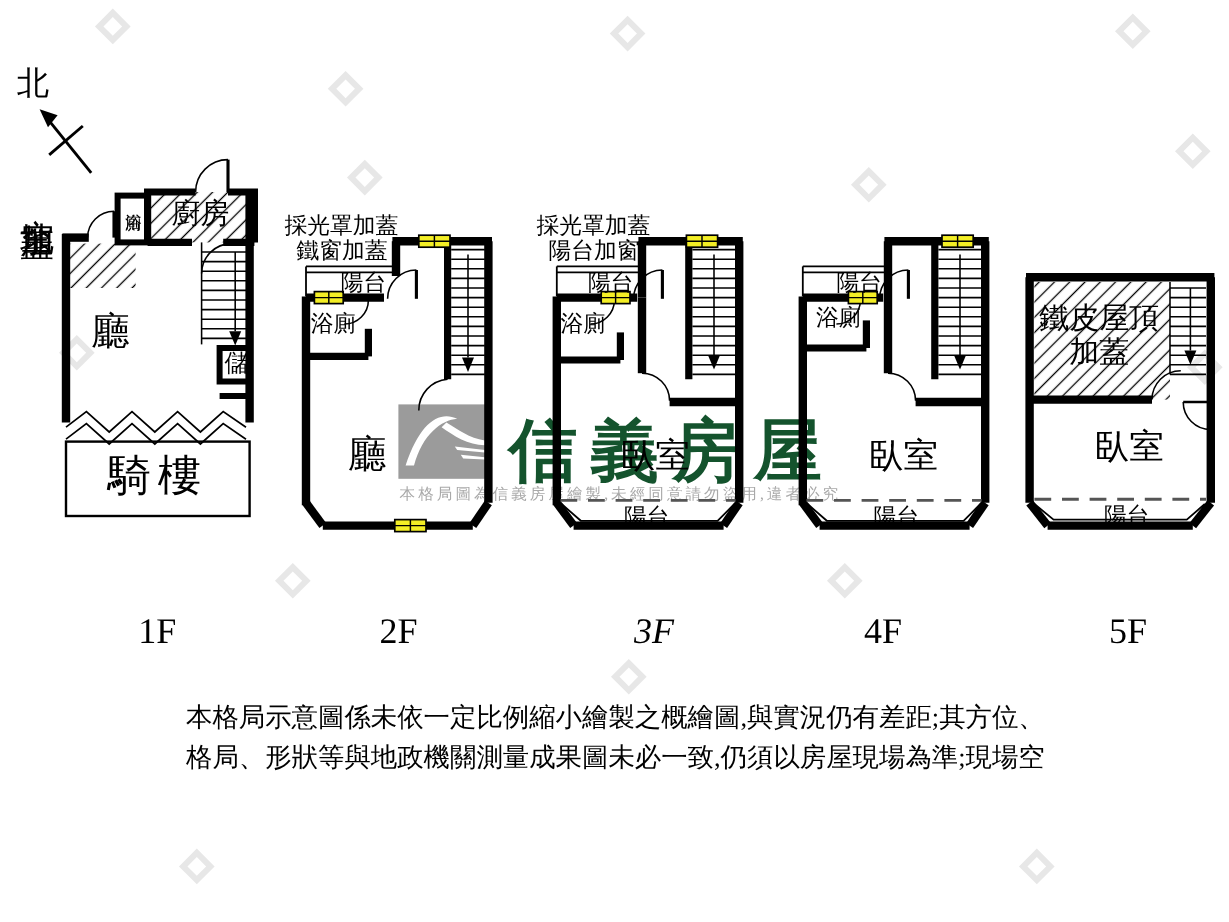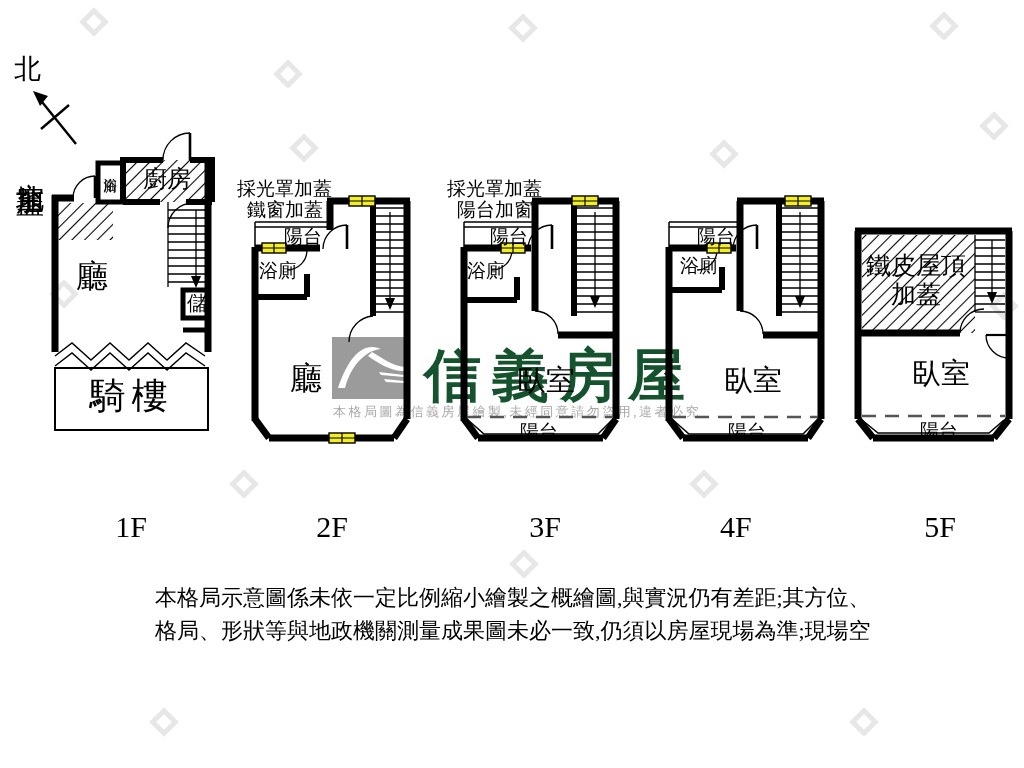--- a/index.html
+++ b/index.html
@@ -297,21 +297,21 @@
     <div class="lbl" style="left:724px;top:365px;font-size:29px;">臥室</div>
     <div class="lbl" style="left:728px;top:422px;font-size:19px;">陽台</div>
 
     <div class="lbl" style="left:866px;top:253px;font-size:25px;">鐵皮屋頂</div>
     <div class="lbl" style="left:891px;top:282px;font-size:25px;">加蓋</div>
     <div class="lbl" style="left:912px;top:358px;font-size:29px;">臥室</div>
     <div class="lbl" style="left:920px;top:421px;font-size:19px;">陽台</div>
 
     <div class="lbl" style="left:101px;top:511px;width:60px;text-align:center;font-size:30px;">1F</div>
     <div class="lbl" style="left:302px;top:511px;width:60px;text-align:center;font-size:30px;">2F</div>
-    <div class="lbl" style="left:515px;top:511px;width:60px;text-align:center;font-size:30px;">3F</div>
+    <div class="lbl" style="left:515px;top:511px;width:60px;text-align:center;font-size:30px;font-style:italic;">3F</div>
     <div class="lbl" style="left:720px;top:511px;width:60px;text-align:left;font-size:30px;">4F</div>
     <div class="lbl" style="left:910px;top:511px;width:60px;text-align:center;font-size:30px;">5F</div>
 
     <div class="disc" style="left:155px;top:581px;font-size:22px;line-height:33px;">
       <div>本格局示意圖係未依一定比例縮小繪製之概繪圖,與實況仍有差距;其方位、</div>
       <div>格局、形狀等與地政機關測量成果圖未必一致,仍須以房屋現場為準;現場空</div>
     </div>
   </div>
 </div>
 

